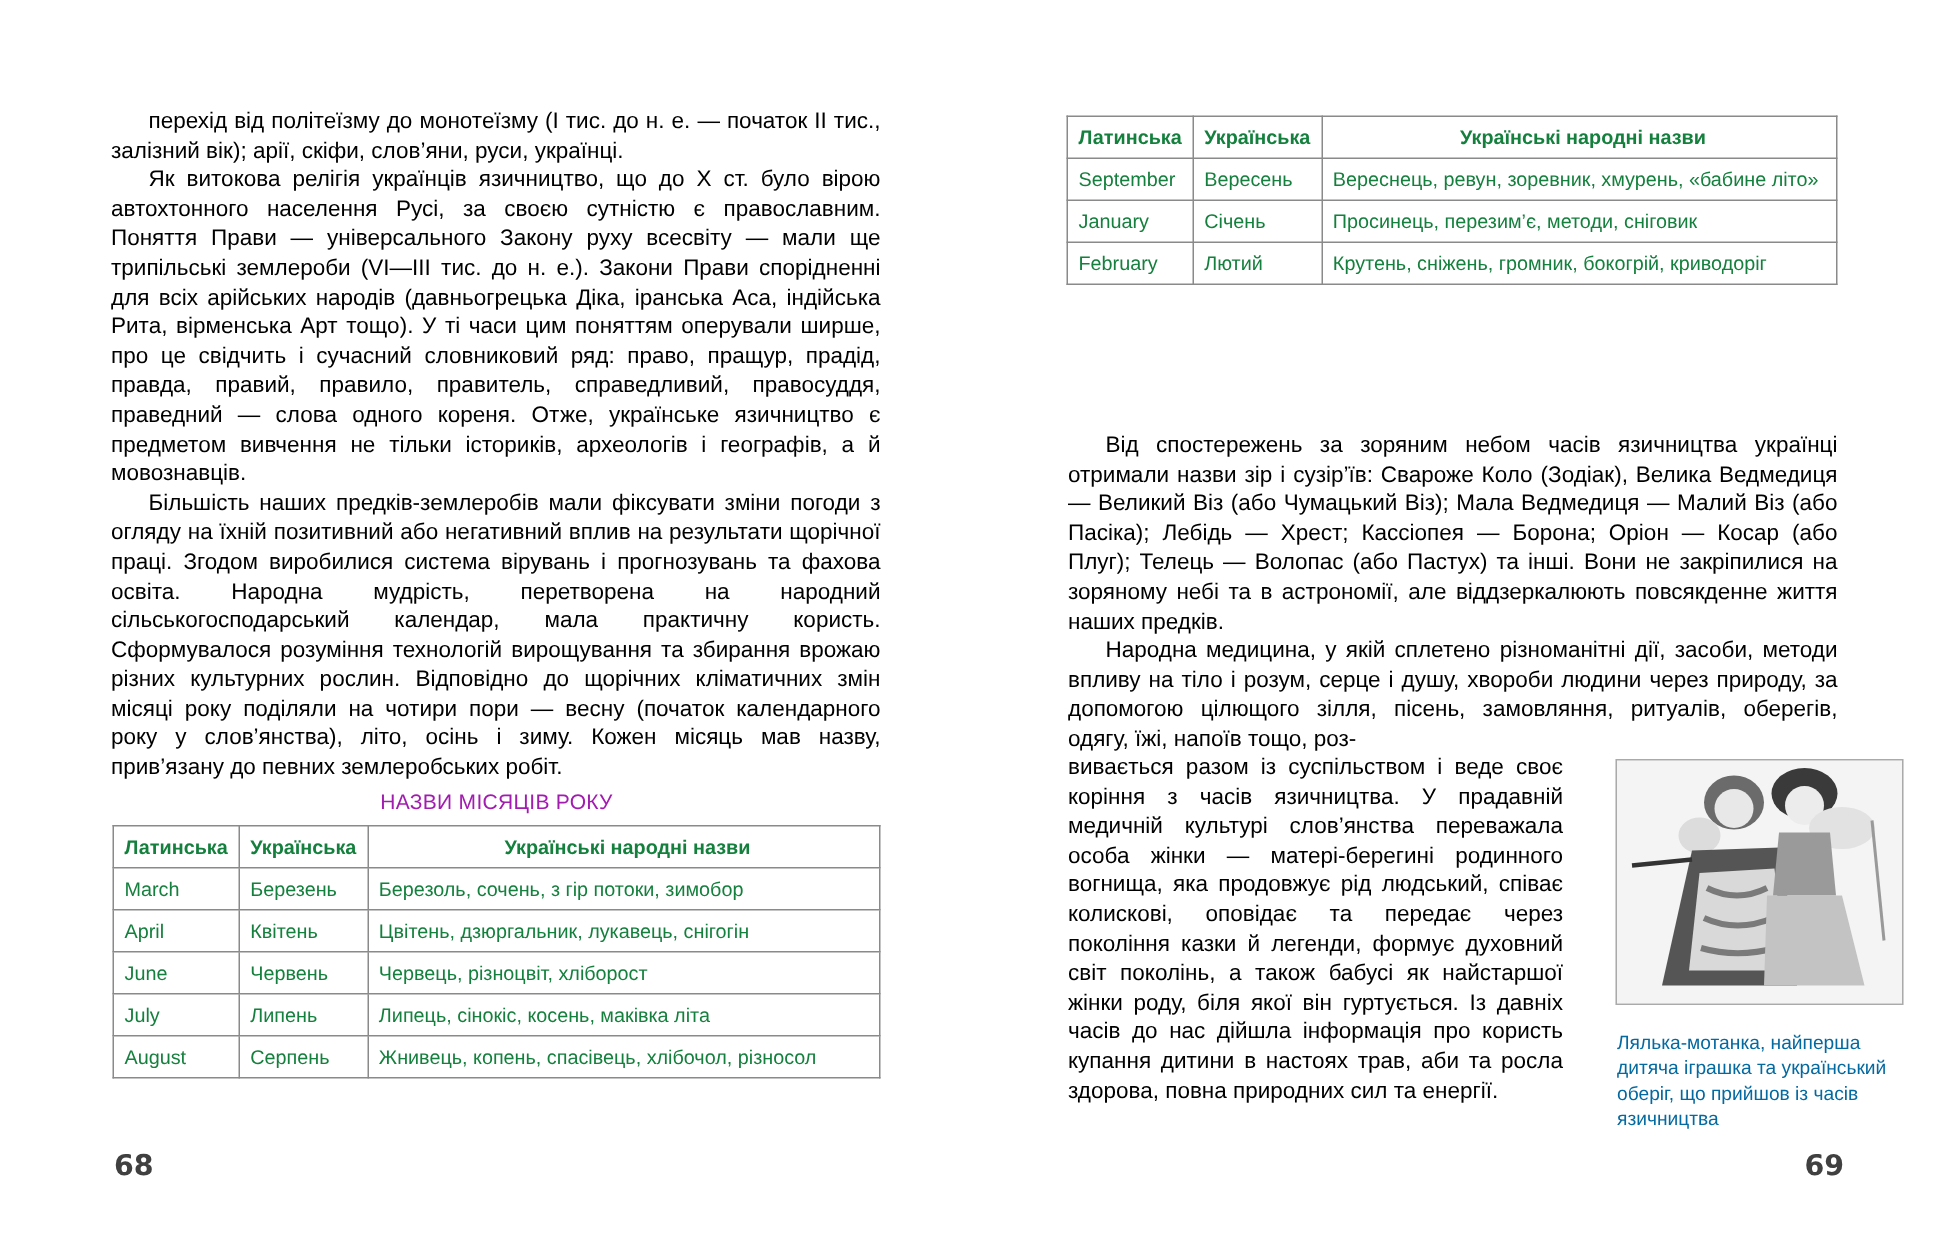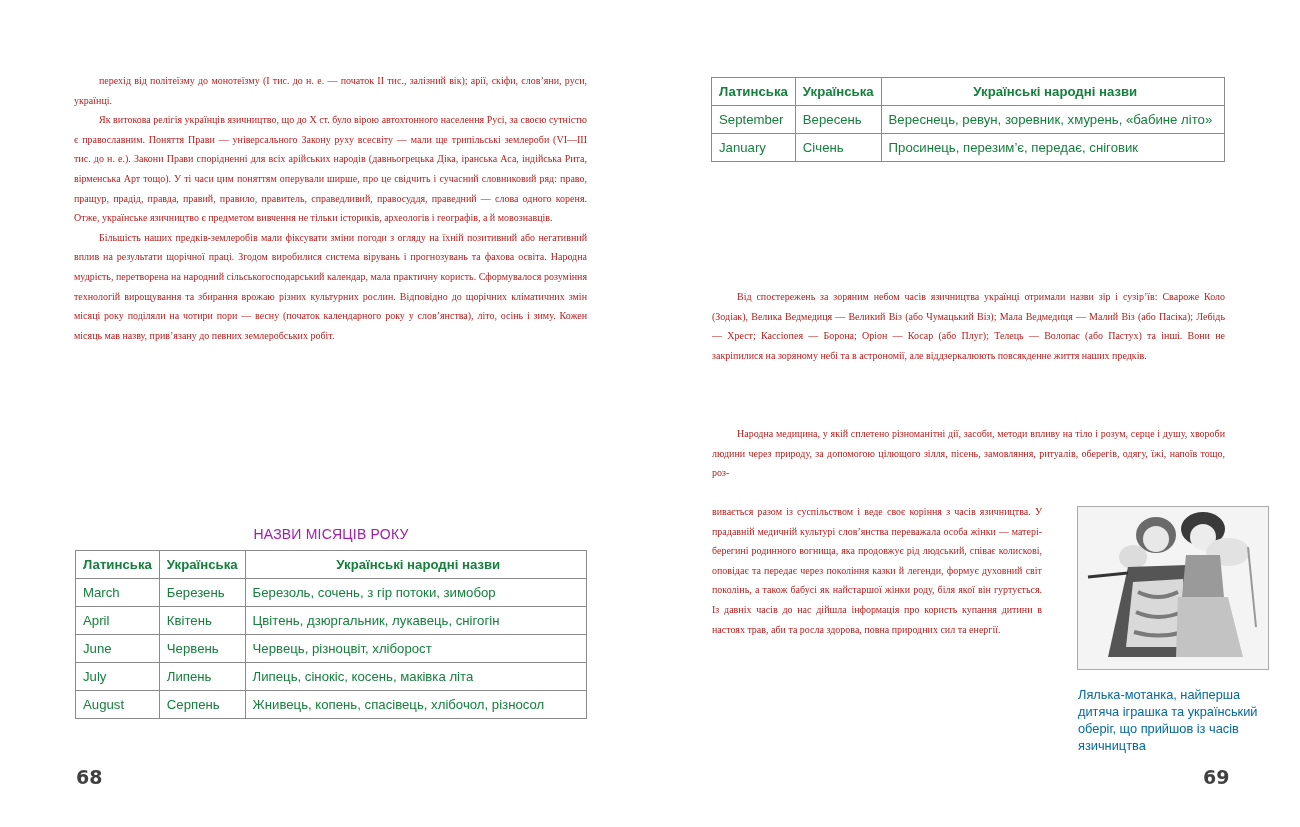--- a/index.html
+++ b/index.html
@@ -2,25 +2,25 @@
 <html><head>
 <meta charset="utf-8">
 <style>
   html, body { margin:0; padding:0; background:#ffffff; }
   body { width:1300px; height:827px; position:relative; overflow:hidden; color:#1e1e1e; }
   .page { position:absolute; top:0; height:827px; }
   .page-left { left:0; width:650px; }
   .page-right { left:650px; width:650px; }
 
   .body-text {
-    font-family: Liberation Serif, serif;
-    font-size: 10px;
+    font-family: Liberation Sans, sans-serif;
+    font-size: 15px;
     line-height: 19.6px;
     text-align: justify;
-    color:#b91c1c;
+    color:#000000;
   }
   .body-text p { margin:0; text-indent:25px; }
 
   #left-text { position:absolute; left:74px; top:71px; width:513px; }
   #left-text p.first { text-indent:25px; }
 
   .table-caption {
     position:absolute; left:75px; top:526px; width:512px; text-align:center;
     font-family:"Liberation Sans", sans-serif; font-size:14px; color:#a21caf; letter-spacing:0.2px;
   }
@@ -132,21 +132,26 @@
   </thead>
   <tbody>
     <tr>
         <td>September</td>
         <td>Вересень</td>
         <td>Вереснець, ревун, зоревник, хмурень, «бабине літо»</td>
       </tr>
     <tr>
         <td>January</td>
         <td>Січень</td>
-        <td>Просинець, перезим’є, передає, сніговик</td>
+        <td>Просинець, перезим’є, методи, сніговик</td>
+      </tr>
+    <tr>
+        <td>February</td>
+        <td>Лютий</td>
+        <td>Крутень, сніжень, громник, бокогрій, криводоріг</td>
       </tr>
   </tbody>
 </table>
 
 <div id="right-text1" class="body-text">
   <p>Від спостережень за зоряним небом часів язичництва українці отримали назви зір і сузір’їв: Свароже Коло (Зодіак), Велика Ведмедиця — Великий Віз (або Чумацький Віз); Мала Ведмедиця — Малий Віз (або Пасіка); Лебідь — Хрест; Кассіопея — Борона; Оріон — Косар (або Плуг); Телець — Волопас (або Пастух) та інші. Вони не закріпилися на зоряному небі та в астрономії, але віддзеркалюють повсякденне життя наших предків.</p>
 </div>
 
 <div id="right-text2" class="body-text">
   <p style="text-align-last:left;">Народна медицина, у якій сплетено різноманітні дії, засоби, методи впливу на тіло і розум, серце і душу, хвороби людини через природу, за допомогою цілющого зілля, пісень, замовляння, ритуалів, оберегів, одягу, їжі, напоїв тощо, роз-</p>

